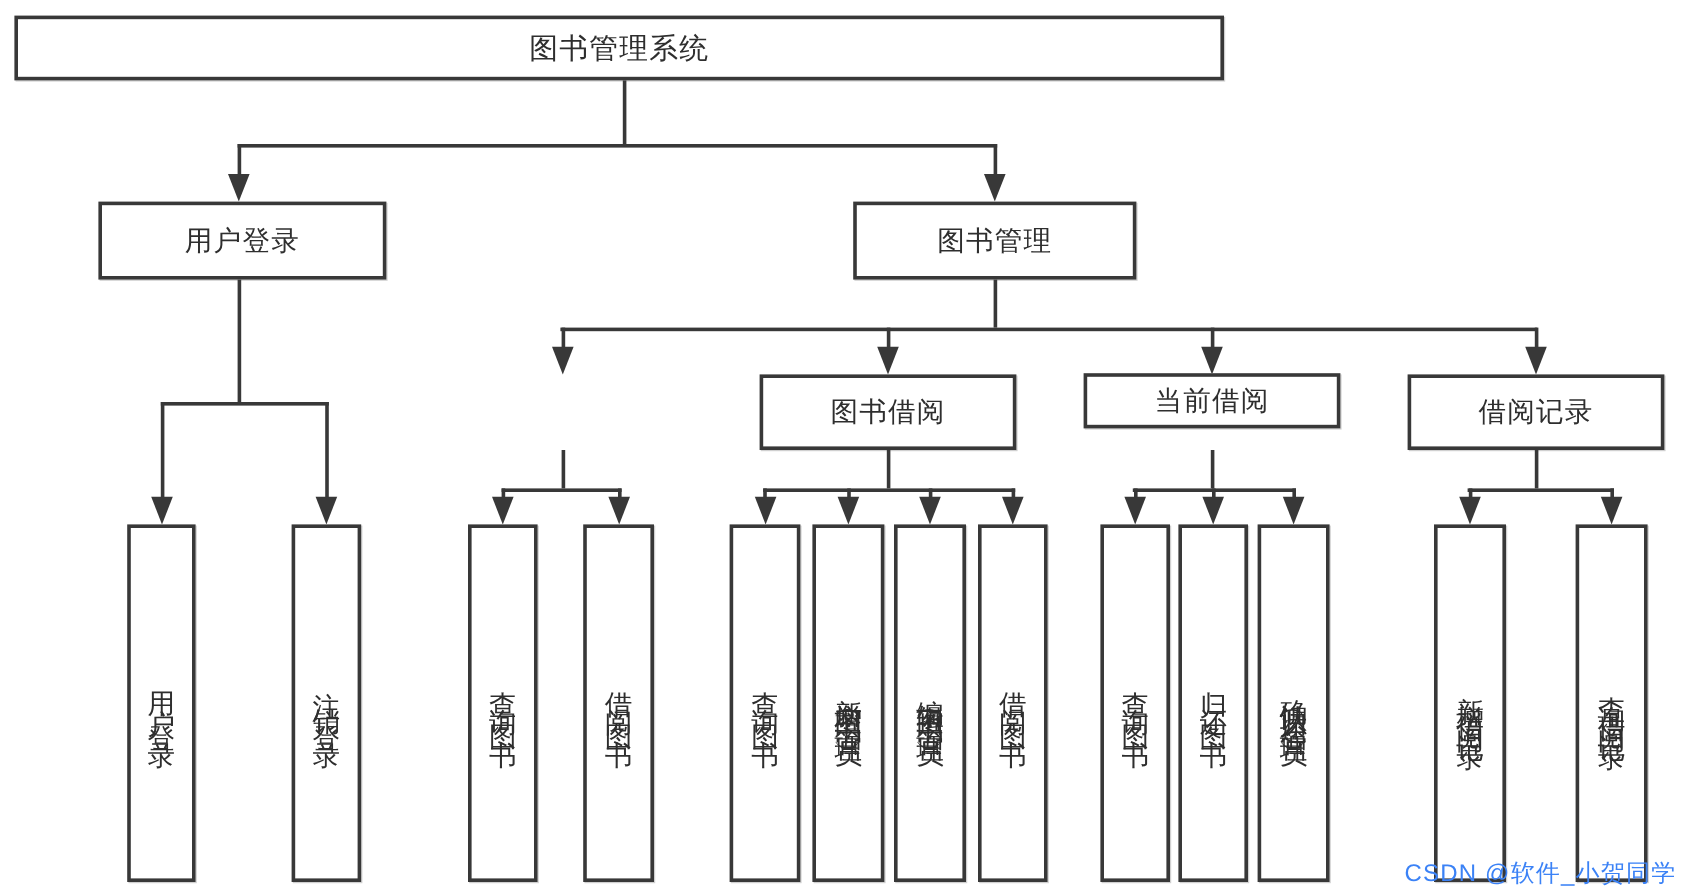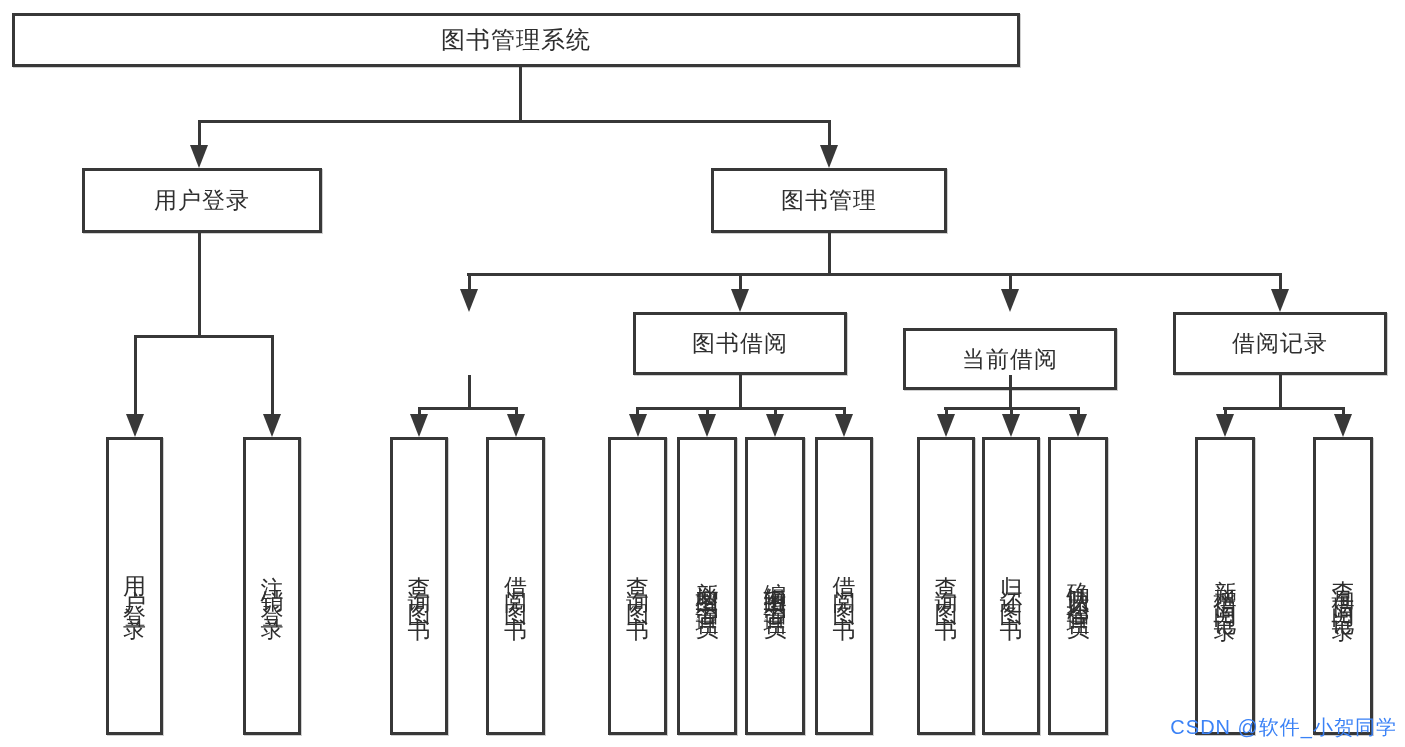--- a/index.html
+++ b/index.html
@@ -81,21 +81,21 @@
   <div class="vl" style="left:468px; top:273px; height:17px;"></div>
   <div class="vl" style="left:739px; top:273px; height:17px;"></div>
   <div class="vl" style="left:1009px; top:273px; height:17px;"></div>
   <div class="vl" style="left:1279px; top:273px; height:17px;"></div>
   <div class="arrow" style="left:460px; top:289px;"></div>
   <div class="arrow" style="left:731px; top:289px;"></div>
   <div class="arrow" style="left:1001px; top:289px;"></div>
   <div class="arrow" style="left:1271px; top:289px;"></div>
 
   <div class="box" style="left:633px; top:312px; width:214px; height:63px;">图书借阅</div>
-  <div class="box" style="left:903px; top:328px; width:214px; height:62px;">当前借阅</div>
+  <div class="box" style="left:903px; top:311px; width:214px; height:46px;">当前借阅</div>
   <div class="box" style="left:1173px; top:312px; width:214px; height:63px;">借阅记录</div>
 
   <div class="vl" style="left:468px; top:375px; height:32px;"></div>
   <div class="hl" style="left:418px; top:407px; width:100px;"></div>
   <div class="vl" style="left:418px; top:407px; height:9px;"></div>
   <div class="vl" style="left:515px; top:407px; height:9px;"></div>
   <div class="arrow" style="left:410px; top:414px;"></div>
   <div class="arrow" style="left:507px; top:414px;"></div>
 
   <div class="vl" style="left:739px; top:375px; height:32px;"></div>

